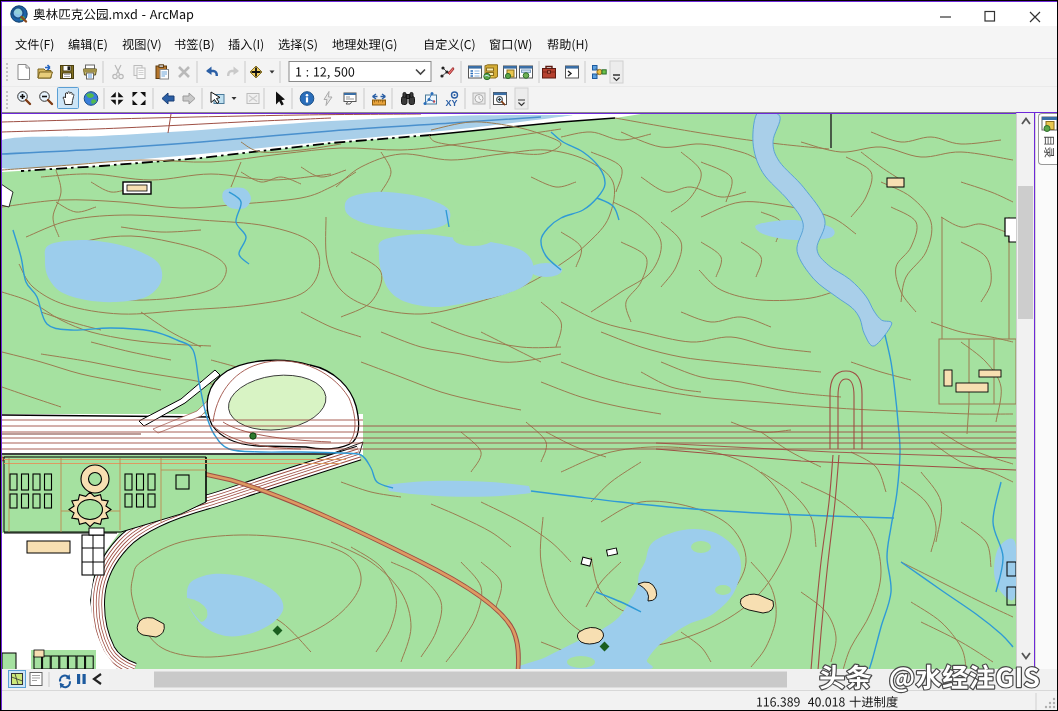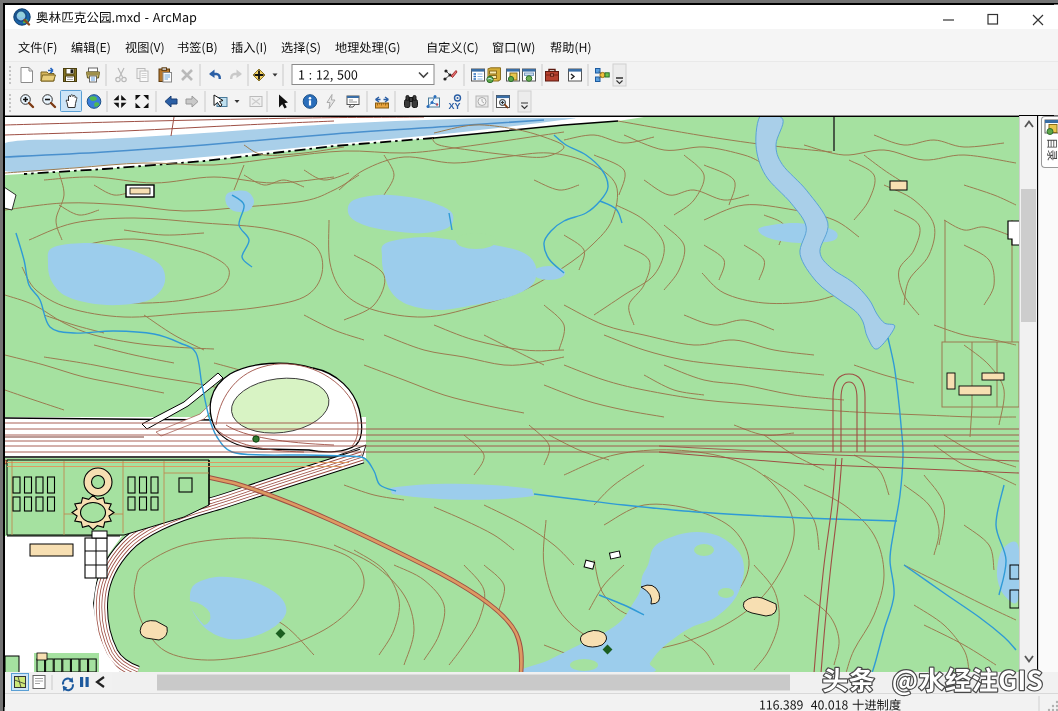--- a/index.html
+++ b/index.html
@@ -1,16 +1,16 @@
 <!DOCTYPE html>
 <html><head><meta charset="utf-8"><style>
 *{margin:0;padding:0;box-sizing:border-box}
 html,body{width:1058px;height:711px;overflow:hidden;background:#fff;
  font-family:"Liberation Sans",sans-serif;}
-#win{position:absolute;left:0;top:0;width:1058px;height:711px;border:4px solid #737373;background:#000000}
+#win{position:absolute;left:0;top:0;width:1058px;height:711px;border:1px solid #737373;background:#6d28d9}
 .abs{position:absolute}
 </style></head><body>
 <div id="win">
     <div class="abs" style="left:1px;top:1px;width:1056px;height:24px;background:#fff">
       <svg class="abs" style="left:0;top:0" width="1056" height="24" viewBox="0 0 1056 24">
 <g transform="translate(8,3)">
  <circle cx="9" cy="9" r="8.2" fill="#1c63a8"></circle>
  <circle cx="9" cy="9" r="8.2" fill="none" stroke="#0c3b68" stroke-width="1"></circle>
  <path d="M4,5 Q8,2 12,4 Q14,7 11,9 Q7,10 5,8 Z" fill="#52b94e"></path>
  <path d="M10,11 Q14,10 15,13 Q13,16 10,15 Z" fill="#52b94e"></path>

